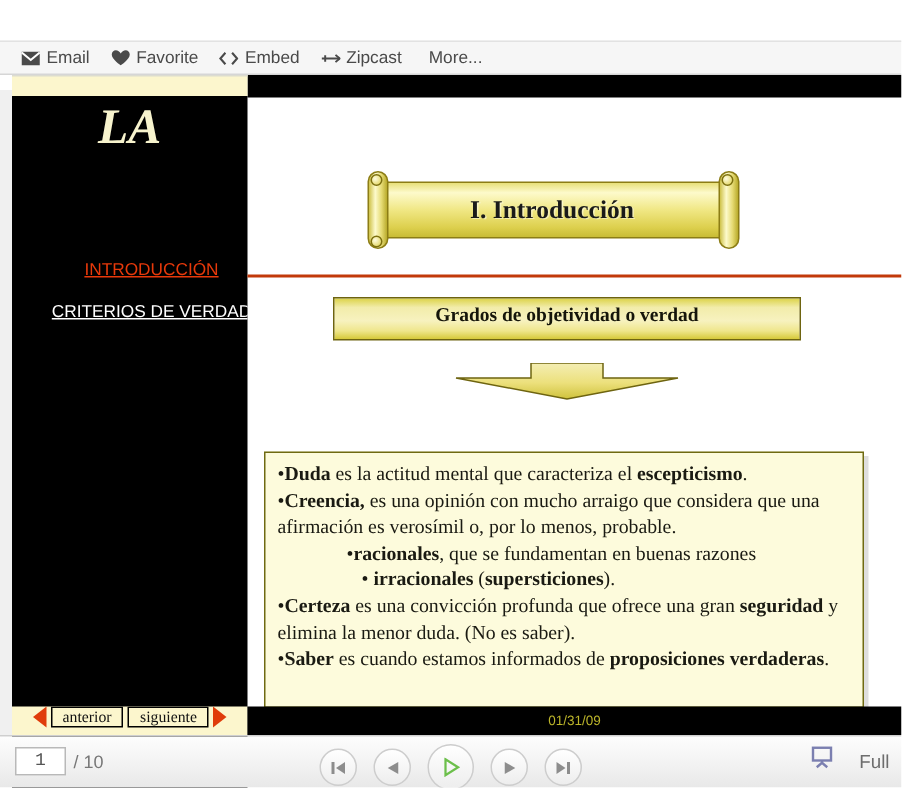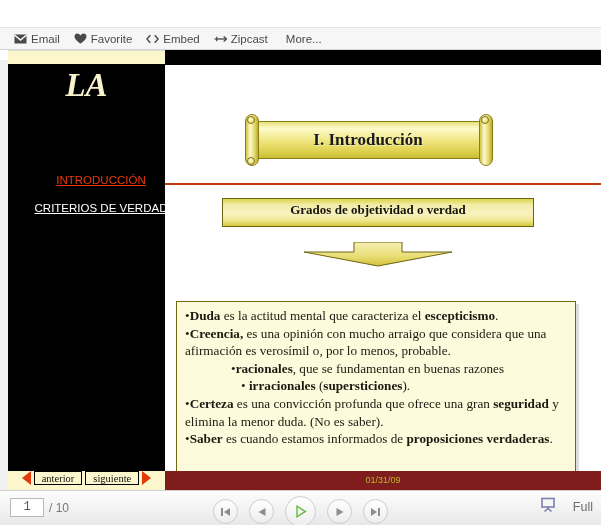--- a/index.html
+++ b/index.html
@@ -153,21 +153,21 @@
   }
   .tri { width:0; height:0; cursor:pointer; }
   .tri.left  { border-top:7px solid transparent; border-bottom:7px solid transparent; border-right:9px solid #e03c0a; }
   .tri.right { border-top:7px solid transparent; border-bottom:7px solid transparent; border-left:9px solid #e03c0a; }
   .navbtn {
     border:1px solid #000; background:#fcf6cd;
     font-family:"Liberation Serif", serif; font-size:10.5px; color:#111;
     padding:0 7px; height:14px; line-height:13px; cursor:pointer;
   }
   .slide-footer {
-    position:absolute; left:165px; top:421px; width:436px; height:19px; background:#7f1d1d;
+    position:absolute; left:165px; top:421px; width:436px; height:19px; background:#000000;
   }
   .slide-footer .date {
     position:absolute; left:0; right:0; top:4px; text-align:center;
     font-family:"Liberation Sans", sans-serif; font-size:9px; color:#bcb52a;
   }
 
   
   .playerbar {
     position:absolute; left:0; top:490px; width:601px; height:35px;
     background:linear-gradient(to bottom,#fdfdfd 0%,#f2f2f2 55%,#e8e8e8 100%);

